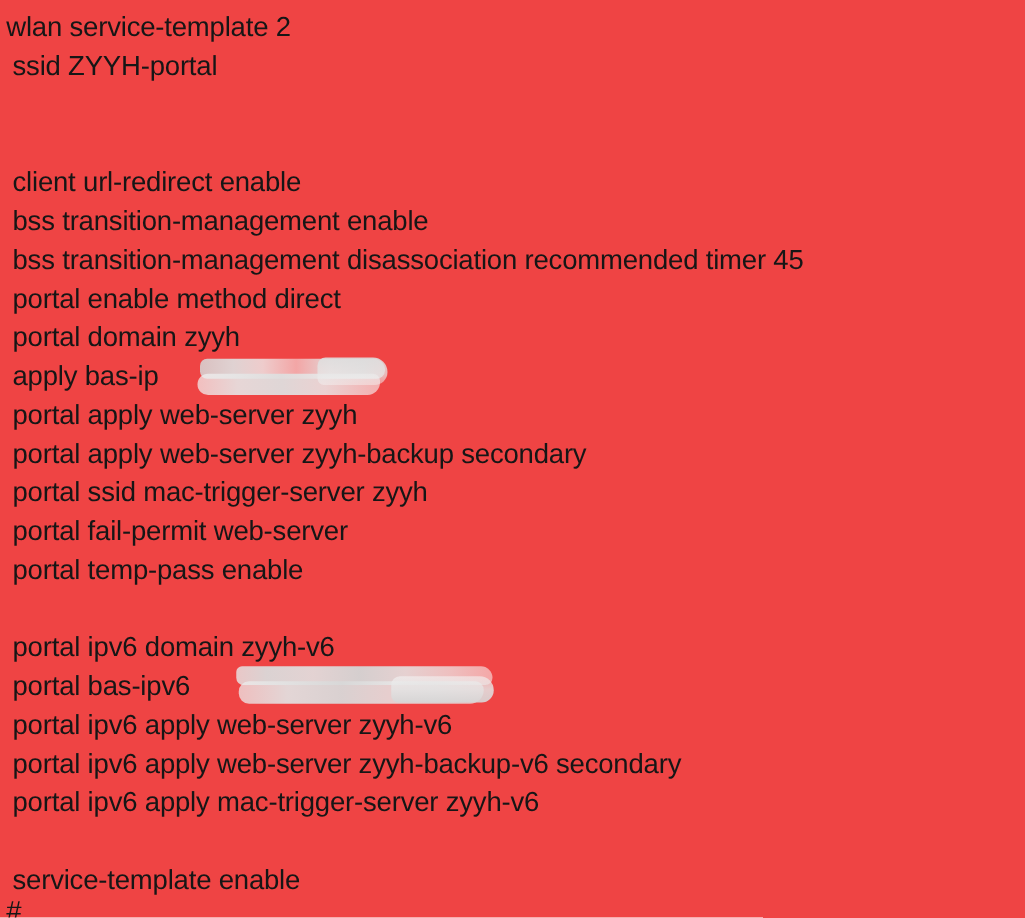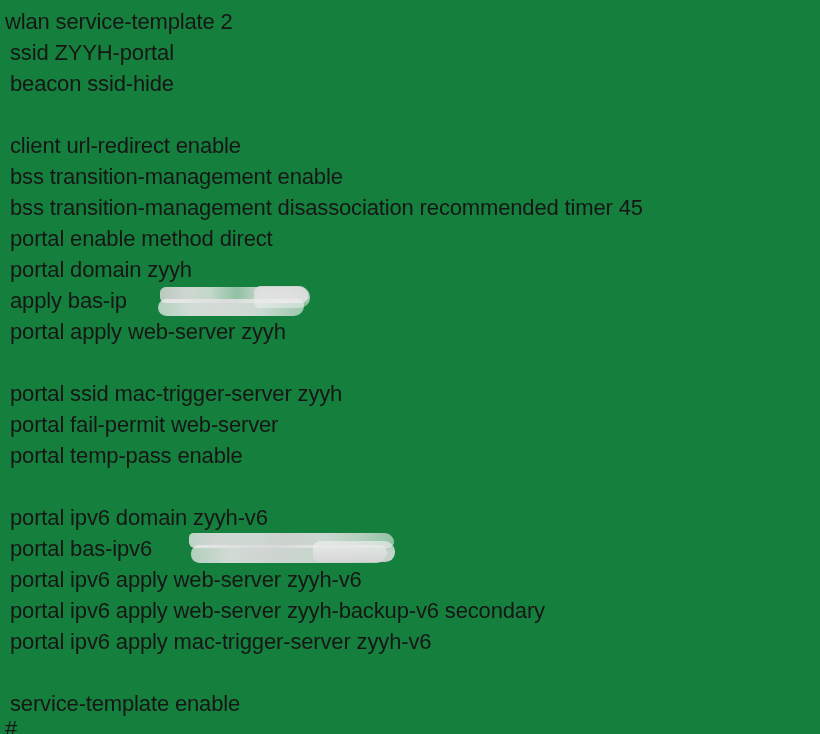--- a/index.html
+++ b/index.html
@@ -11,21 +11,21 @@
   body {
     width: 820px;
     height: 734px;
     overflow: hidden;
     font-family: "Liberation Sans", sans-serif;
   }
   #config-listing {
     position: relative;
     width: 820px;
     height: 734px;
-    background: #15803d;
+    background: #ef4444;
   }
   .cfg-line {
     position: absolute;
     left: 0;
     white-space: pre;
     font-family: "Liberation Sans", sans-serif;
     font-size: 22px;
     line-height: 31px;
     color: #161616;
     letter-spacing: -0.15px;
@@ -123,28 +123,28 @@
     border-radius: 10px 16px 14px 8px;
   }
 </style>
 </head>
 <body>
 
 <div id="config-listing">
 
   <div class="cfg-line level0" style="top:6px">wlan service-template 2</div>
   <div class="cfg-line level1" style="top:37px">ssid ZYYH-portal</div>
-  <div class="cfg-line level1" style="top:68px">beacon ssid-hide</div>
   <div class="cfg-line level1" style="top:130px">client url-redirect enable</div>
   <div class="cfg-line level1" style="top:161px">bss transition-management enable</div>
   <div class="cfg-line level1" style="top:192px">bss transition-management disassociation recommended timer 45</div>
   <div class="cfg-line level1" style="top:254px">portal domain zyyh</div>
   <div class="cfg-line level1" style="top:223px">portal enable method direct</div>
   <div class="cfg-line level1" style="top:285px">apply bas-ip</div>
   <div class="cfg-line level1" style="top:316px">portal apply web-server zyyh</div>
+  <div class="cfg-line level1" style="top:347px">portal apply web-server zyyh-backup secondary</div>
   <div class="cfg-line level1" style="top:378px">portal ssid mac-trigger-server zyyh</div>
   <div class="cfg-line level1" style="top:409px">portal fail-permit web-server</div>
   <div class="cfg-line level1" style="top:440px">portal temp-pass enable</div>
   <div class="cfg-line level1" style="top:502px">portal ipv6 domain zyyh-v6</div>
   <div class="cfg-line level1" style="top:533px">portal bas-ipv6</div>
   <div class="cfg-line level1" style="top:564px">portal ipv6 apply web-server zyyh-v6</div>
   <div class="cfg-line level1" style="top:595px">portal ipv6 apply web-server zyyh-backup-v6 secondary</div>
   <div class="cfg-line level1" style="top:626px">portal ipv6 apply mac-trigger-server zyyh-v6</div>
   <div class="cfg-line level1" style="top:688px">service-template enable</div>
   <div class="cfg-line level0" style="top:713px">#</div>

